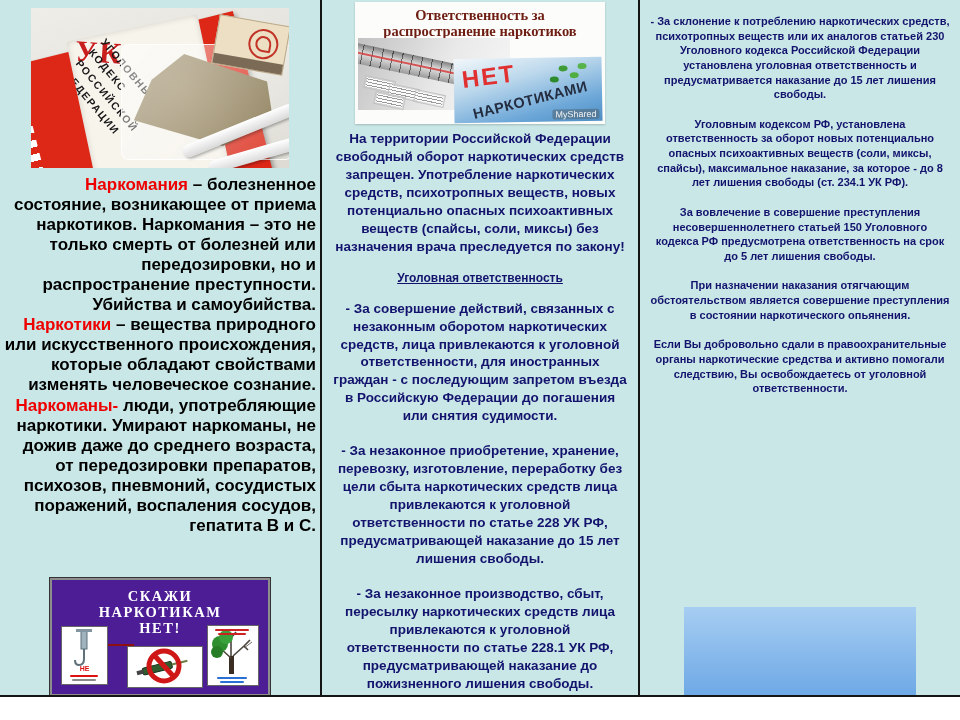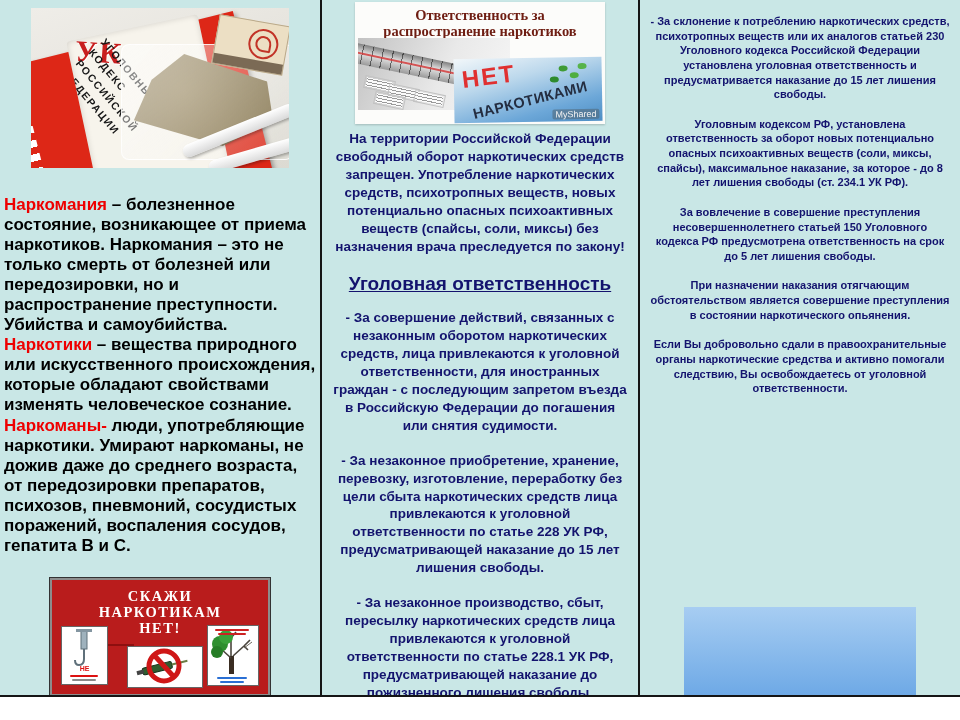--- a/index.html
+++ b/index.html
@@ -21,24 +21,24 @@
   .bagfilm{position:absolute;right:-4px;top:36px;width:170px;height:114px;background:linear-gradient(130deg,rgba(255,255,255,.55),rgba(235,235,228,.15));border:1px solid rgba(255,255,255,.85);border-radius:8px;}
   .hash{position:absolute;right:16px;top:46px;width:148px;height:92px;background:radial-gradient(circle at 40% 40%,#95835a,#7c6b43);clip-path:polygon(40% 0,96% 30%,100% 72%,66% 100%,6% 72%,18% 28%);}
   .matchbox{position:absolute;right:2px;top:12px;width:70px;height:48px;background:#ecdfc4;transform:rotate(10deg);border:1px solid #b9a98a;}
   .match-logo{position:absolute;right:8px;top:6px;width:26px;height:26px;border:2px solid #c23327;border-radius:50%;}
   .match-logo:after{content:"";position:absolute;left:5px;top:5px;width:12px;height:12px;border:2px solid #c23327;border-radius:50% 50% 10% 50%;}
   .match-side{position:absolute;left:0;bottom:0;width:100%;height:10px;background:#7b6a55;}
   .cig{position:absolute;height:13px;border-radius:7px;background:linear-gradient(180deg,#ffffff,#d9d9d9);box-shadow:1px 2px 3px rgba(0,0,0,.3);}
   .cig1{left:148px;top:116px;width:120px;transform:rotate(-22deg);}
   .cig2{left:176px;top:138px;width:112px;transform:rotate(-16deg);}
 
-  .intro{padding:7px 4px 0;text-align:left;font-weight:bold;font-size:17px;line-height:1.18;color:#000;margin-top:20px;}
+  .intro{padding:7px 4px 0;text-align:right;font-weight:bold;font-size:17px;line-height:1.18;color:#000;}
   .intro .term{color:#ee0000;}
 
-  .poster{position:absolute;left:50%;transform:translateX(-50%);top:578px;width:216px;height:114px;background:#b91c1c;border:2px solid #8d8d8d;box-shadow:0 0 0 1px #333;}
+  .poster{position:absolute;left:50%;transform:translateX(-50%);top:578px;width:216px;height:114px;background:#4c1d95;border:2px solid #8d8d8d;box-shadow:0 0 0 1px #333;}
   .poster-title{margin-top:9px;text-align:center;font-family:"Liberation Serif",serif;font-weight:600;font-size:14.5px;line-height:1.1;letter-spacing:1.5px;color:#fff;}
   .tile{position:absolute;background:#fff;border:1px solid #666;}
   .tile1{left:9px;top:46px;width:45px;height:57px;}
   .tile2{left:75px;top:66px;width:74px;height:40px;}
   .tile3{right:9px;top:45px;width:50px;height:59px;}
   .poster-redline{position:absolute;left:56px;top:64px;width:26px;height:2px;background:#8e0f0f;}
   .ne-caption{position:absolute;left:0;right:0;bottom:12px;text-align:center;color:#d11;font-size:7px;font-weight:bold;line-height:1;}
   .microbar{position:absolute;border-radius:1px;}
 
   
@@ -50,21 +50,21 @@
   .syr-redline{position:absolute;left:-6px;top:30px;width:164px;height:2px;background:#d23b3b;transform:rotate(12deg);opacity:.85;}
   .chip{position:absolute;width:27px;height:9px;background:#fbfbfb;border:1px solid #c2c2c2;transform:rotate(12deg);background-image:repeating-linear-gradient(0deg,transparent 0 2px,#9a9a9a 2px 3px);background-clip:content-box;padding:1px;}
   .nodrug-pic{position:absolute;right:3px;top:56px;width:148px;height:64px;background:linear-gradient(165deg,#f2f7fa 0%,#bcd8ec 35%,#6ca7d8 75%,#4e8ec4 100%);overflow:hidden;transform:rotate(-1deg);}
   .net-word{position:absolute;left:8px;top:4px;font-size:24px;font-weight:900;color:#e03030;transform:rotate(-6deg);letter-spacing:2px;}
   .nark-word{position:absolute;left:1px;top:34px;width:150px;font-size:14.5px;font-weight:900;color:#242d40;transform:rotate(-13deg);letter-spacing:.5px;text-align:center;}
   .leaves{position:absolute;right:34px;top:8px;width:9px;height:6px;background:#3f9b35;border-radius:50%;box-shadow:11px 7px 0 #4fae3f,-9px 11px 0 #2e8b2e,19px -2px 0 #57b34a;}
   .wm{position:absolute;right:3px;bottom:2px;font-size:9px;color:#f2f2f2;background:rgba(80,100,115,.55);padding:0 3px;border-radius:2px;}
   .mtext{margin-top:6px;padding:0 11px;color:#13136e;font-weight:bold;font-size:13.5px;line-height:1.33;text-align:center;}
   .mp{margin:0 0 17px;}
   .intro-p{margin:6px 0 0;}
-  .mheading{font-size:19px;font-weight:800;margin:15px 0 13px;text-decoration:underline;color:#13136e;text-align:center;}
+  .mheading{font-size:12px;font-weight:800;margin:15px 0 13px;text-decoration:underline;color:#13136e;text-align:center;}
 
   
   .col-right{display:flex;flex-direction:column;padding:14px 10px 0;box-sizing:border-box;}
   .rp{margin:0 0 15px;color:#13136e;font-weight:bold;font-size:11px;line-height:1.33;text-align:center;}
   .sign{margin-top:auto;align-self:center;width:232px;height:88px;background:linear-gradient(180deg,#a7cdf2,#6ea9e6);overflow:hidden;position:relative;}
 </style>
 </head>
 <body>
 
 <div class="page">

